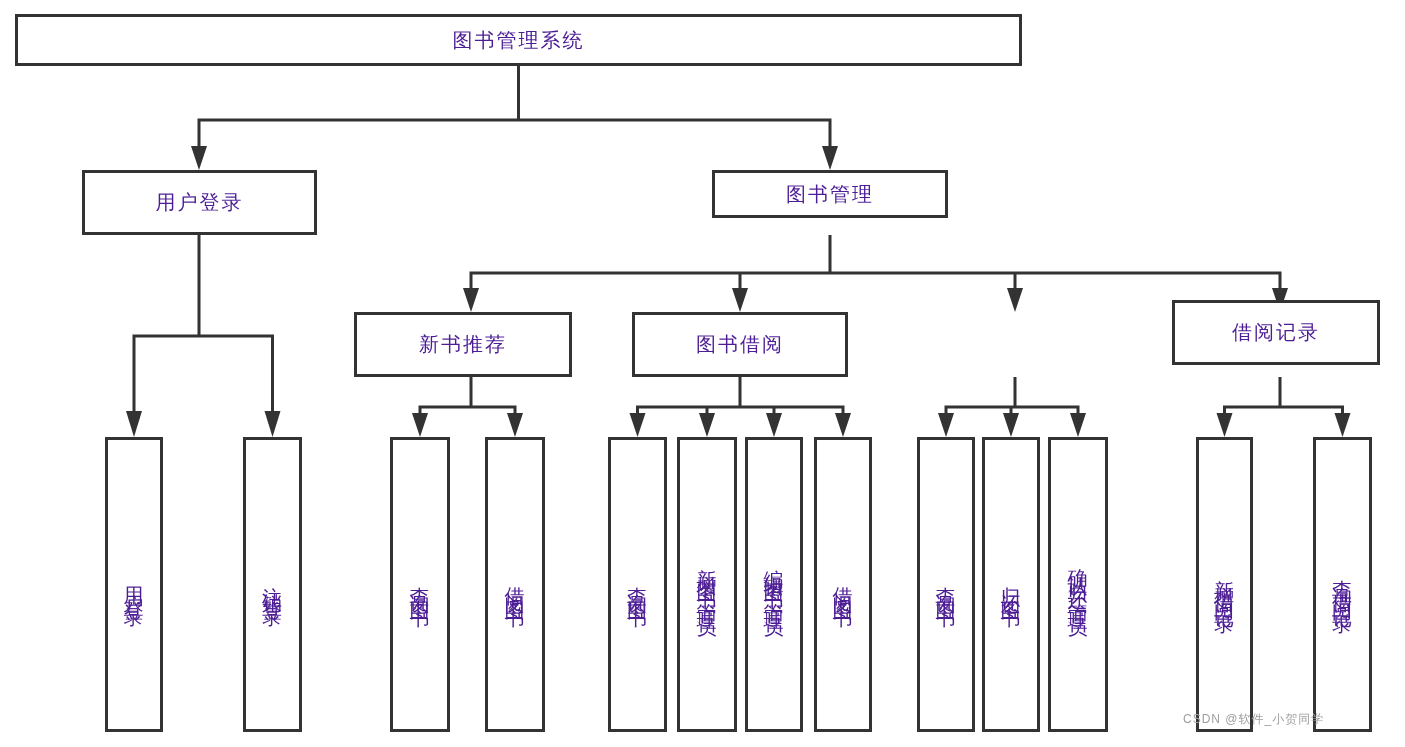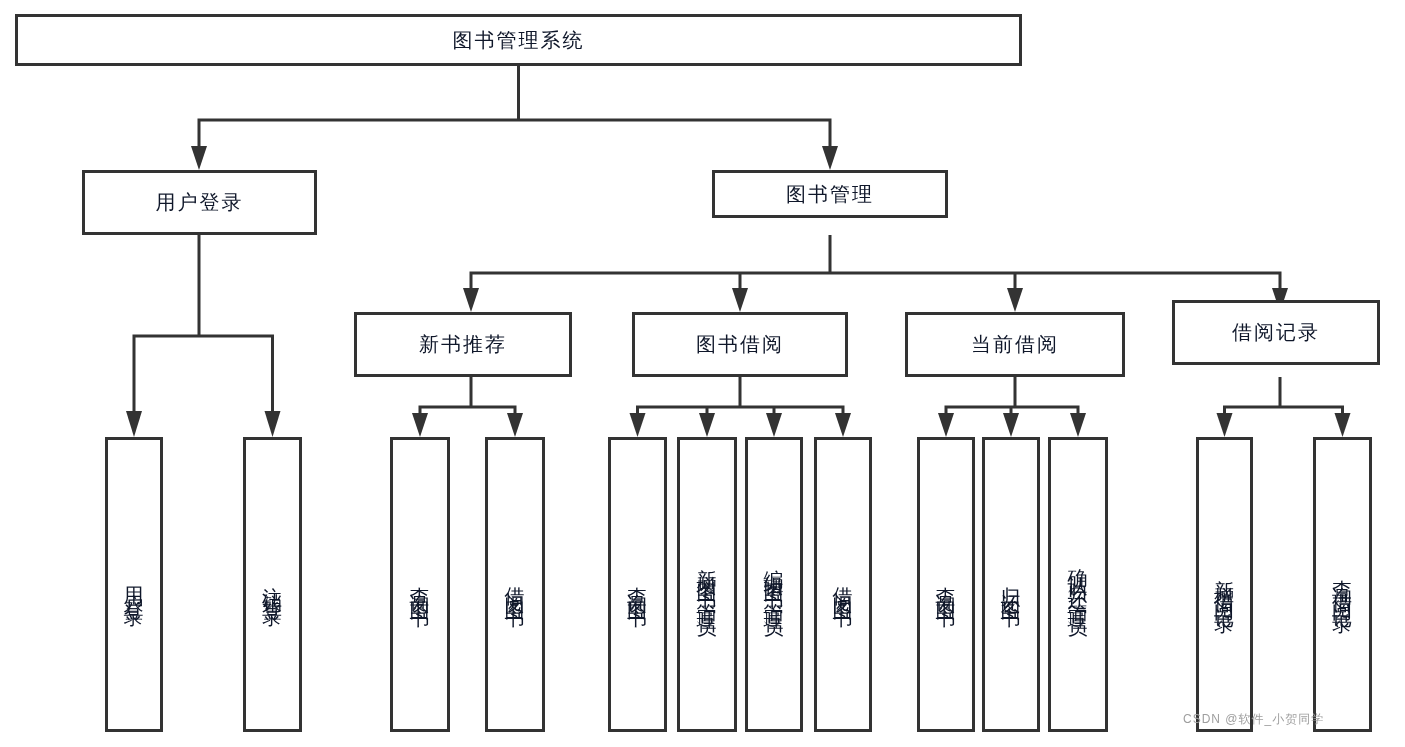--- a/index.html
+++ b/index.html
@@ -2,21 +2,21 @@
 <html><head>
 <meta charset="utf-8">
 <style>
   html,body{margin:0;padding:0;background:#ffffff;}
   body{font-family:"Liberation Sans",sans-serif;color:#333333;}
   .canvas{position:relative;width:1405px;height:747px;background:#ffffff;overflow:hidden;}
   .wires{position:absolute;left:0;top:0;width:1405px;height:747px;}
   .node{
     position:absolute;box-sizing:border-box;background:#ffffff;
     border:3px solid #333333;display:flex;align-items:center;justify-content:center;
-    font-size:20px;color:#0f172a;letter-spacing:2px;z-index:2;
+    font-size:20px;color:#4c1d95;letter-spacing:2px;z-index:2;
   }
   .vnode{
     writing-mode:vertical-rl;text-orientation:mixed;
     letter-spacing:7px;line-height:1;font-size:20px;
     display:flex;align-items:center;justify-content:center;
   }
   .watermark{
     position:absolute;left:1183px;top:711px;z-index:5;
     font-size:12px;color:#9e9e9e;letter-spacing:1px;white-space:nowrap;
   }
@@ -80,21 +80,20 @@
     </g>
   </svg>
 
   <div class="node" style="left:15px;top:14px;width:1007px;height:52px;">图书管理系统</div>
 
   <div class="node" style="left:82px;top:170px;width:235px;height:65px;">用户登录</div>
   <div class="node" style="left:712px;top:170px;width:236px;height:48px;">图书管理</div>
 
   <div class="node" style="left:354px;top:312px;width:218px;height:65px;">新书推荐</div>
   <div class="node" style="left:632px;top:312px;width:216px;height:65px;">图书借阅</div>
-  <div class="node" style="left:905px;top:312px;width:220px;height:65px;">当前借阅</div>
   <div class="node" style="left:1172px;top:300px;width:208px;height:65px;">借阅记录</div>
 
   <div class="node vnode" style="left:105px;top:437px;width:58px;height:295px;">用户登录</div>
   <div class="node vnode" style="left:243px;top:437px;width:59px;height:295px;">注销登录</div>
 
   <div class="node vnode" style="left:390px;top:437px;width:60px;height:295px;">查询图书</div>
   <div class="node vnode" style="left:485px;top:437px;width:60px;height:295px;">借阅图书</div>
 
   <div class="node vnode" style="left:608px;top:437px;width:59px;height:295px;">查询图书</div>
   <div class="node vnode" style="left:677px;top:437px;width:60px;height:295px;">新增图书（管理员）</div>

